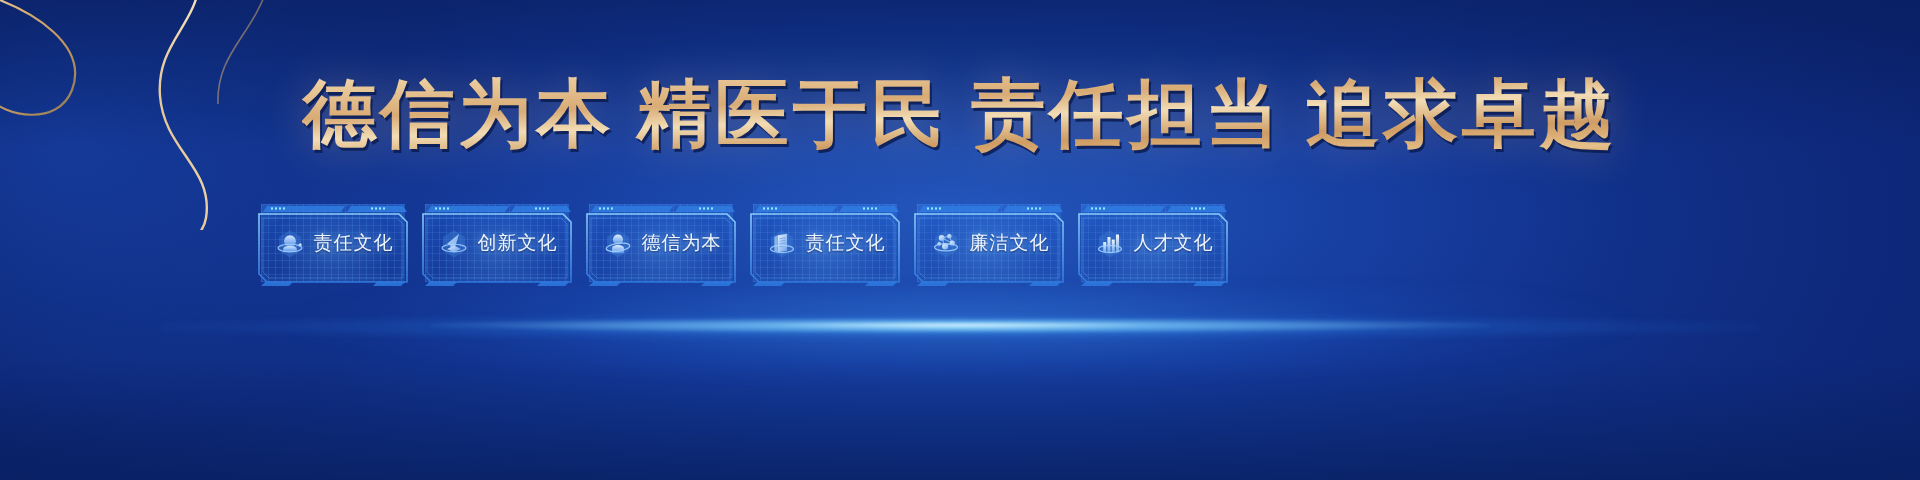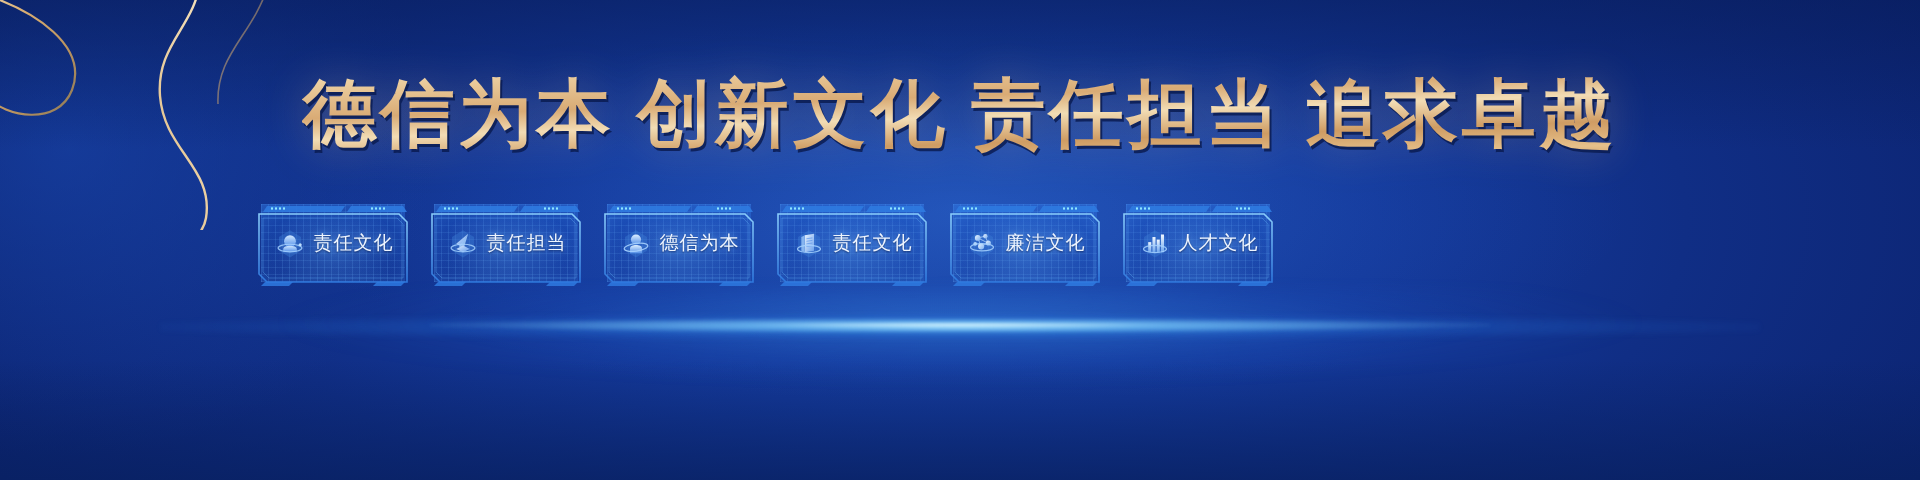--- a/index.html
+++ b/index.html
@@ -80,21 +80,21 @@
   }
 
   
   .cards {
     position: absolute;
     left: 253px;
     top: 196px;
     width: 1414px;
     height: 94px;
     display: flex;
-    gap: 13px;
+    gap: 4px;
   }
 
   .card {
     position: relative;
     width: 160px;
     height: 90px;
     flex: 0 0 160px;
   }
 
   
@@ -198,21 +198,21 @@
         <stop offset="45%" stop-color="#e6c896"></stop>
         <stop offset="100%" stop-color="#f6e4c0"></stop>
       </linearGradient>
     </defs>
     <path d="M -30 -10 C 40 10, 88 48, 72 90 C 58 126, 6 118, -14 96" stroke="url(#goldline)" stroke-width="2.2" fill="none"></path>
     <path d="M 200 -20 C 196 26, 156 44, 160 96 C 164 150, 214 168, 206 218 C 201 248, 160 256, 128 240" stroke="url(#goldline2)" stroke-width="2.4" fill="none"></path>
     <path d="M 268 -14 C 252 36, 216 54, 218 104" stroke="url(#goldline)" stroke-width="1.6" fill="none" opacity="0.55"></path>
   </svg>
 
   <div class="title-wrap">
-    <div class="title">德信为本  创新文化  责任担当  追求卓越</div>
+    <div class="title">德信为本  精医于民  责任担当  追求卓越</div>
   </div>
 
   <div class="cards">
 
     <div class="card">
       <div class="card-body"></div>
       <svg class="card-frame" viewBox="0 0 160 90" fill="none">
         <defs>
           <linearGradient id="fr1" x1="0" y1="0" x2="0" y2="1">
             <stop offset="0%" stop-color="#8fd4ff"></stop>
@@ -285,21 +285,21 @@
                 <stop offset="0%" stop-color="#e2f0ff"></stop>
                 <stop offset="100%" stop-color="#5b95ea"></stop>
               </linearGradient>
             </defs>
           <path d="M20 5 L33 13 L33 29 L20 37 L7 29 L7 13 Z" fill="#3f7fd8" opacity="0.40"></path>
           <path d="M26 9 L17 24 L12 21 Z" fill="url(#ic2a)"></path>
           <path d="M26 9 L21 26 L15 25 Z" fill="#9ec8f6" opacity="0.9"></path>
           <path d="M12 27 L20 23 L28 27 L20 31 Z" fill="url(#ic2a)"></path>
           <ellipse cx="20" cy="26" rx="14" ry="4.5" fill="none" stroke="#a7d2ff" stroke-width="1.4" opacity="0.85"></ellipse>
         </svg>
-        <div class="card-label">责任担当</div>
+        <div class="card-label">创新文化</div>
       </div>
     </div>
 
     <div class="card">
       <div class="card-body"></div>
       <svg class="card-frame" viewBox="0 0 160 90" fill="none">
         <path d="M6 18 L6 78 L14 86 L154 86 L154 26 L146 18 Z" stroke="url(#fr1)" stroke-width="1.6" fill="none" opacity="0.95"></path>
         <path d="M10 22 L10 76 L16 82 L150 82 L150 28 L144 22 Z" stroke="#5aa8ef" stroke-width="0.8" fill="none" opacity="0.5"></path>
         <path d="M14 10 L92 10 L88 16 L10 16 Z" fill="#2f7ae0" opacity="0.9"></path>
         <path d="M98 10 L150 10 L154 16 L94 16 Z" fill="#2f7ae0" opacity="0.9"></path>

